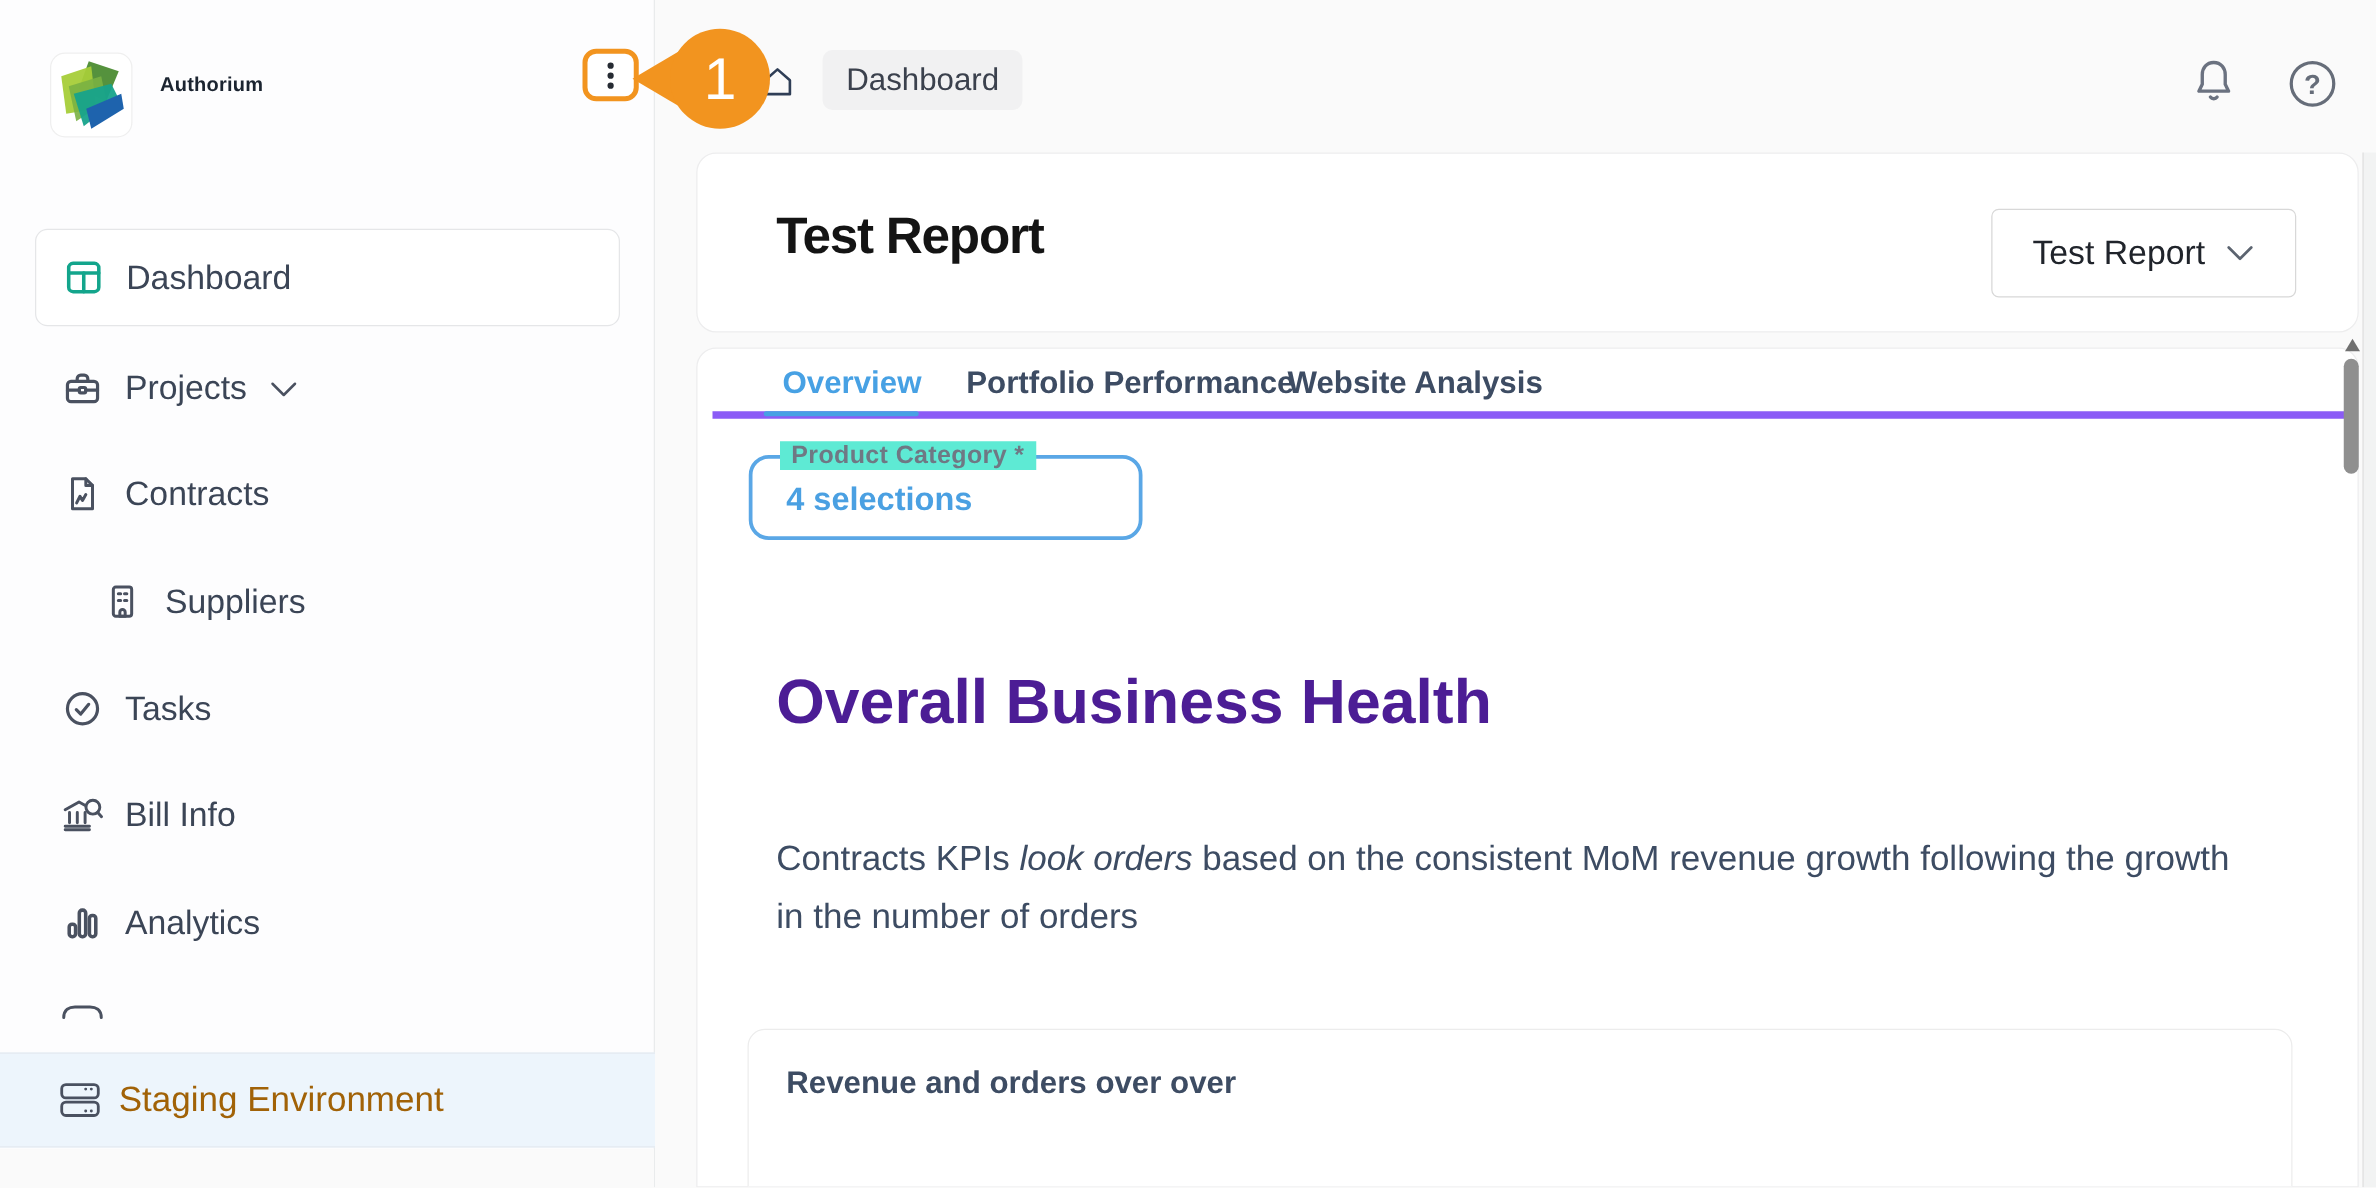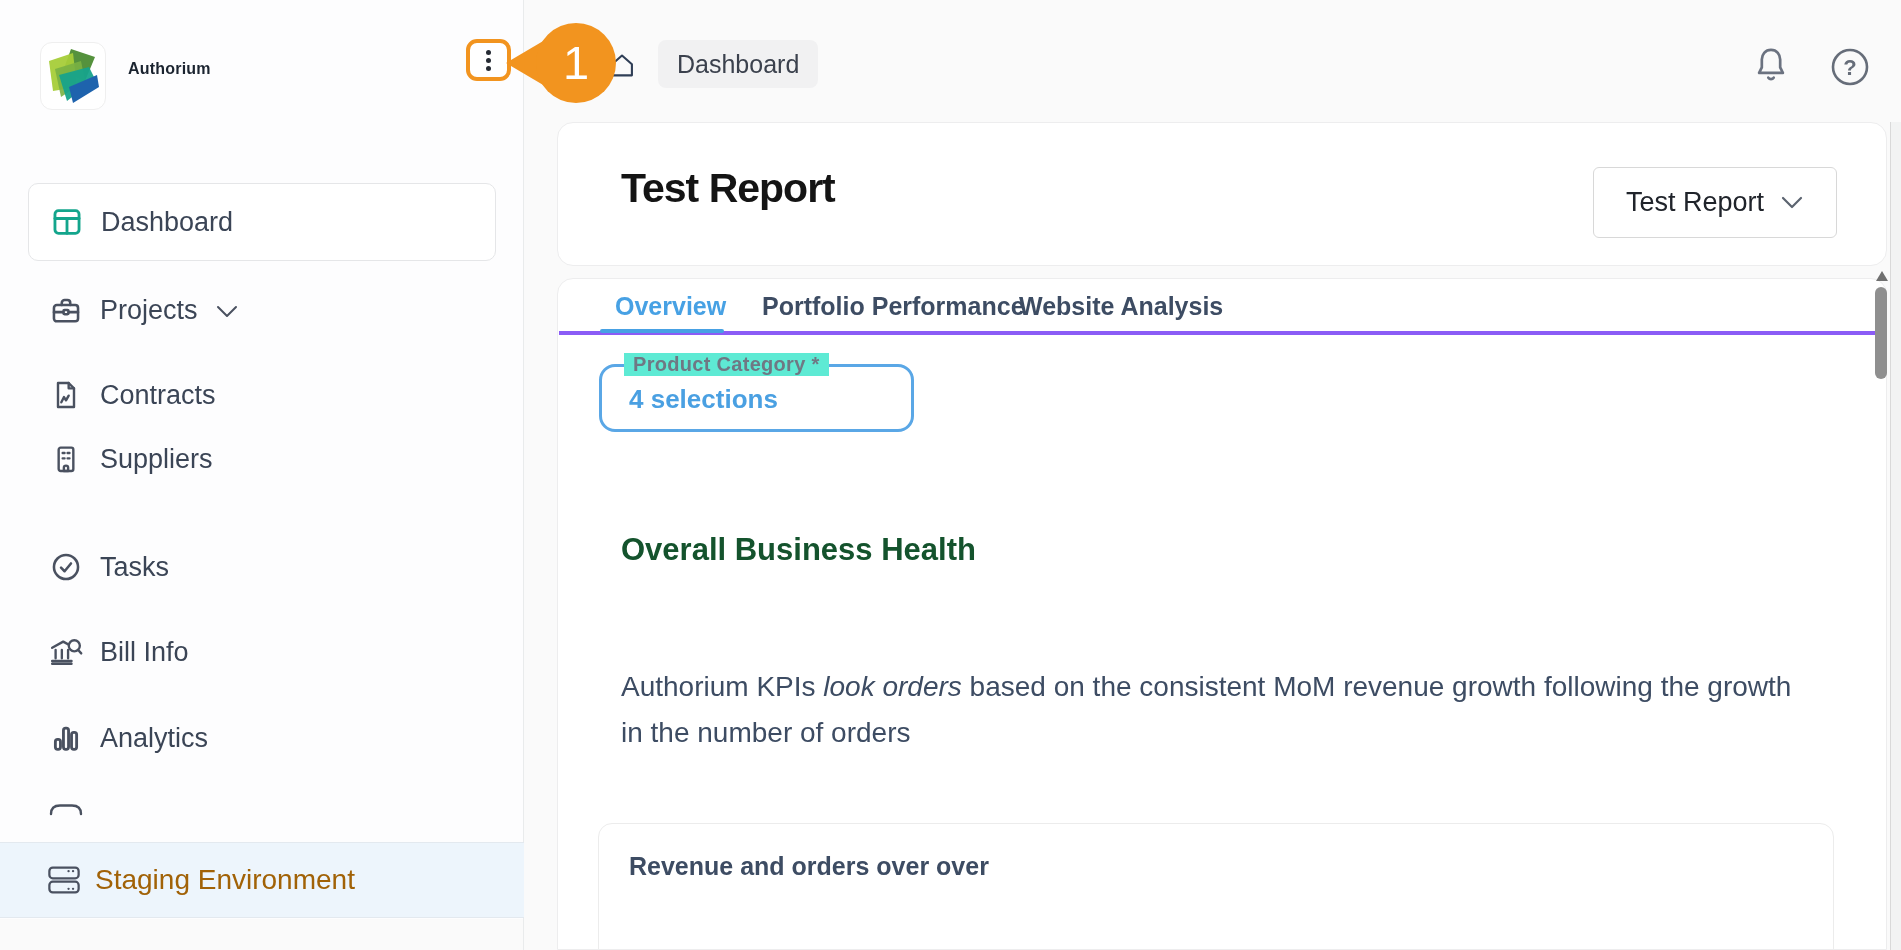--- a/index.html
+++ b/index.html
@@ -57,33 +57,33 @@
   .report-title { position:absolute; left:63px; top:42px; font-size:41px; font-weight:800;
                   color:#141414; letter-spacing:-1px; }
   .report-select { position:absolute; left:1035px; top:44px; width:244px; height:71px;
                    background:#fff; border:1px solid #d8d8d8; border-radius:6px; cursor:pointer;
                    display:flex; align-items:center; justify-content:center; gap:16px; }
   .report-select .val { font-size:27px; color:#20242b; }
 
   
   .tab-panel { position:absolute; left:557px; top:278px; width:1330px; height:672px;
                background:#fff; border:1px solid #ededee; border-radius:16px 16px 0 0; overflow:hidden; }
-  .tab-row { position:absolute; left:1px; top:0; width:100%; height:56px; border-bottom:4px solid #8b5cf6; }
+  .tab-row { position:absolute; left:12px; top:0; width:100%; height:56px; border-bottom:6px solid #8b5cf6; }
   .tab { position:absolute; top:13px; font-size:25px; font-weight:700; color:#3d4c63; cursor:pointer; }
   .tab.active { color:#47a1e4; }
   .tab-underline { position:absolute; left:41px; top:50px; width:124px; height:4px;
                    background:#47a1e4; border-radius:2px; }
 
   .filter-box { position:absolute; left:41px; top:85px; width:315px; height:68px;
                 border:3px solid #5aa7e6; border-radius:16px; cursor:pointer; }
   .filter-label { position:absolute; left:22px; top:-14px; background:#5eead4; padding:0 9px;
                   font-size:20px; font-weight:700; color:#6f7884; letter-spacing:.3px; }
   .filter-value { position:absolute; left:27px; top:17px; font-size:26px; font-weight:700; color:#4aa0e2; }
 
-  .section-heading { position:absolute; left:63px; top:253px; font-size:31px; font-weight:700; color:#14532d; }
+  .section-heading { position:absolute; left:63px; top:253px; font-size:50px; font-weight:700; color:#4c1d95; }
   .summary { position:absolute; left:63px; top:385px; width:1185px; font-size:28px;
              line-height:46px; color:#3d4c63; }
   .summary .em { font-style:italic; }
 
   .chart-card { position:absolute; left:40px; top:544px; width:1236px; height:200px;
                 background:#fff; border:1.5px solid #ececec; border-radius:14px; }
   .chart-card-title { position:absolute; left:30px; top:28px; font-size:25px; font-weight:700; color:#3d4c63; }
 
   
   .sb-arrow { position:absolute; left:1876px; top:271px; width:0; height:0;
@@ -153,21 +153,21 @@
         <span class="ic">
           <svg width="32" height="34" viewBox="0 0 24 24" fill="none" stroke="#4a5160" stroke-width="1.8" stroke-linecap="round" stroke-linejoin="round">
             <path d="M6 3 H14 L18 7 V21 H6 Z"></path>
               <path d="M14 3 V7 H18"></path>
             <polyline points="8.5,17.5 10.5,13.5 12,16 14,12.5"></polyline>
           </svg>
         </span>
         <span class="lbl">Contracts</span>
       </div>
 
-      <div class="nav-item" style="top:428px;">
+      <div class="nav-item" style="top:450px;margin-left:32px;">
         <span class="ic">
           <svg width="32" height="34" viewBox="0 0 24 24" fill="none" stroke="#4a5160" stroke-width="1.8" stroke-linecap="round" stroke-linejoin="round">
             <rect x="6.5" y="3.5" width="11" height="17.5" rx="1.5"></rect>
             <path d="M9.5 7.5 h1.4 M13.2 7.5 h1.4 M9.5 11.5 h1.4 M13.2 11.5 h1.4"></path>
             <path d="M12 17 a1.6 1.6 0 0 1 1.6 1.6 V21 H10.4 V18.6 A1.6 1.6 0 0 1 12 17 Z"></path>
           </svg>
         </span>
         <span class="lbl">Suppliers</span>
       </div>
 
@@ -274,21 +274,21 @@
       <span class="tab-underline"></span>
     </div>
 
     <div class="filter-box">
       <span class="filter-label">Product Category *</span>
       <span class="filter-value">4 selections</span>
     </div>
 
     <h2 class="section-heading">Overall Business Health</h2>
 
-    <p class="summary"><span>Authorium KPIs </span><span class="em">look orders</span><span> based on the consistent MoM revenue growth following the growth in the number of orders</span></p>
+    <p class="summary"><span>Contracts KPIs </span><span class="em">look orders</span><span> based on the consistent MoM revenue growth following the growth in the number of orders</span></p>
 
     <div class="chart-card">
       <div class="chart-card-title">Revenue and orders over over</div>
     </div>
   </section>
 
   <div class="sb-arrow"></div>
   <div class="sb-thumb"></div>
   <div class="edge-line"></div>
   <div class="edge-gutter"></div>

